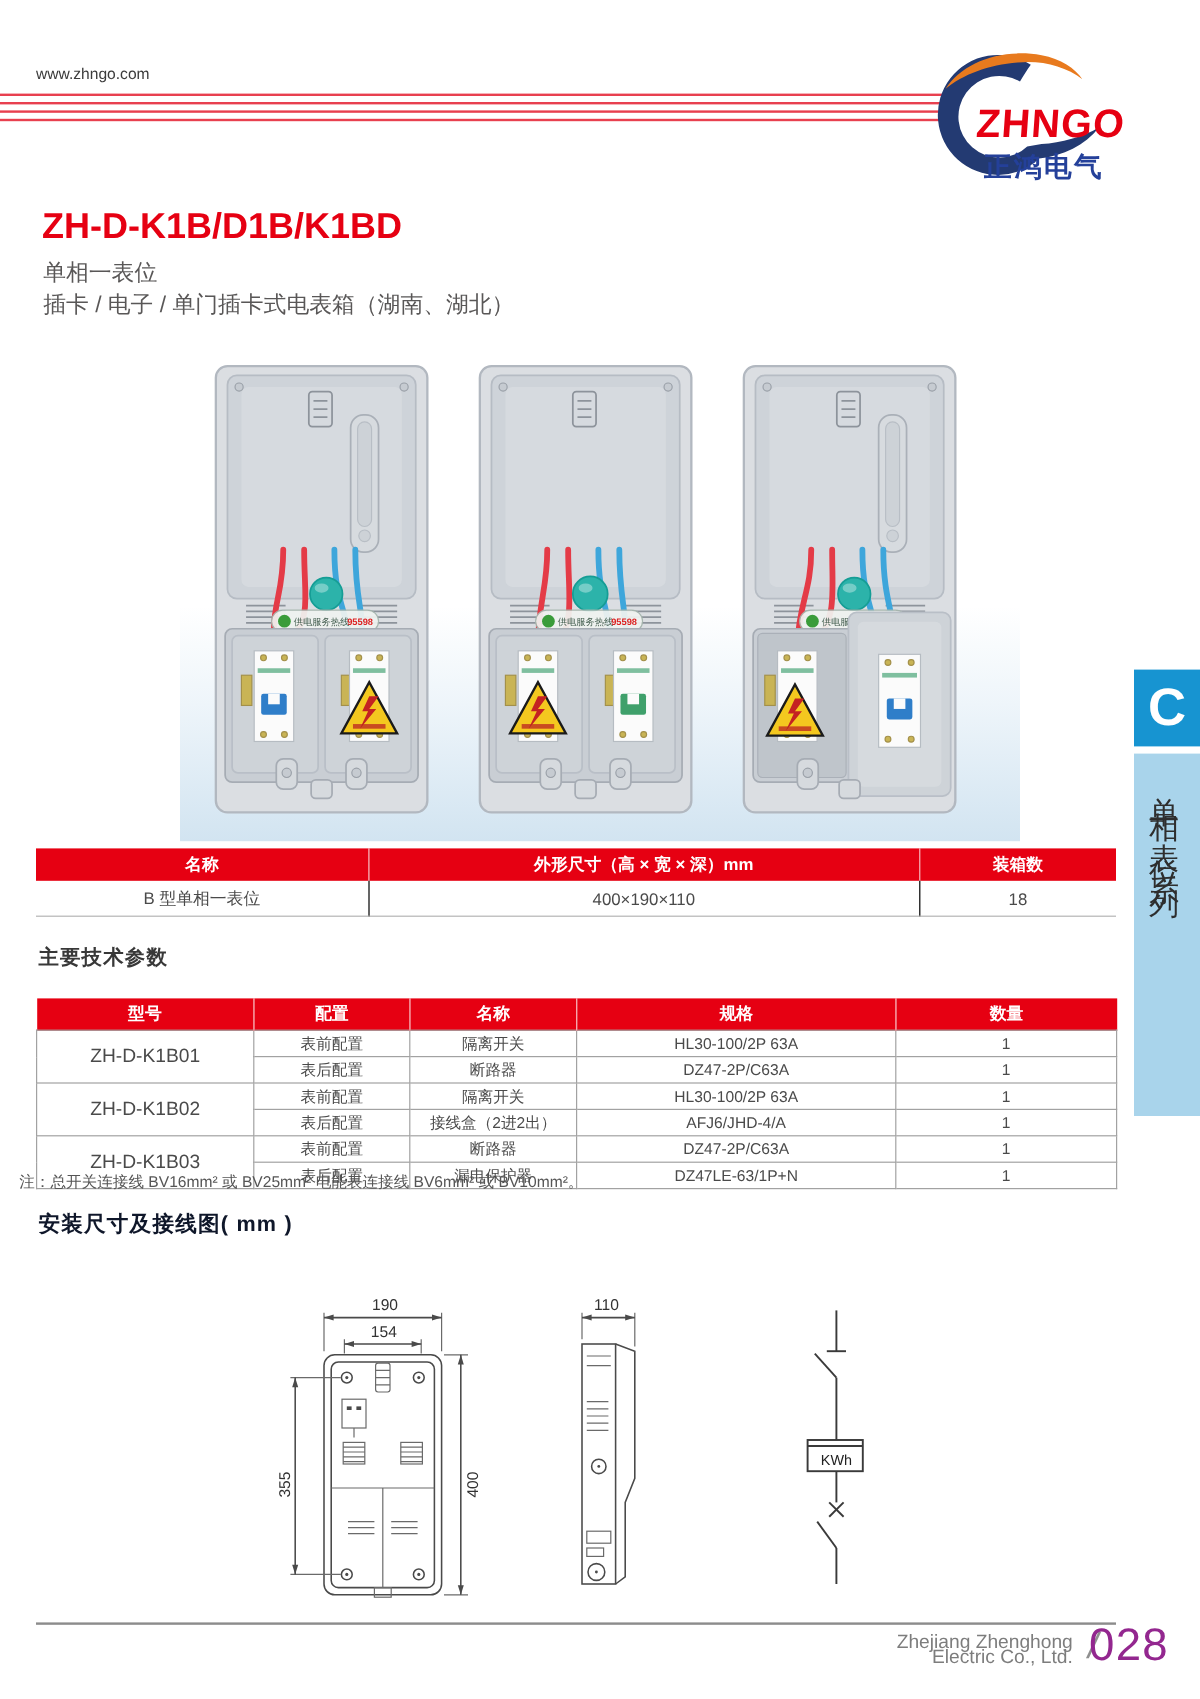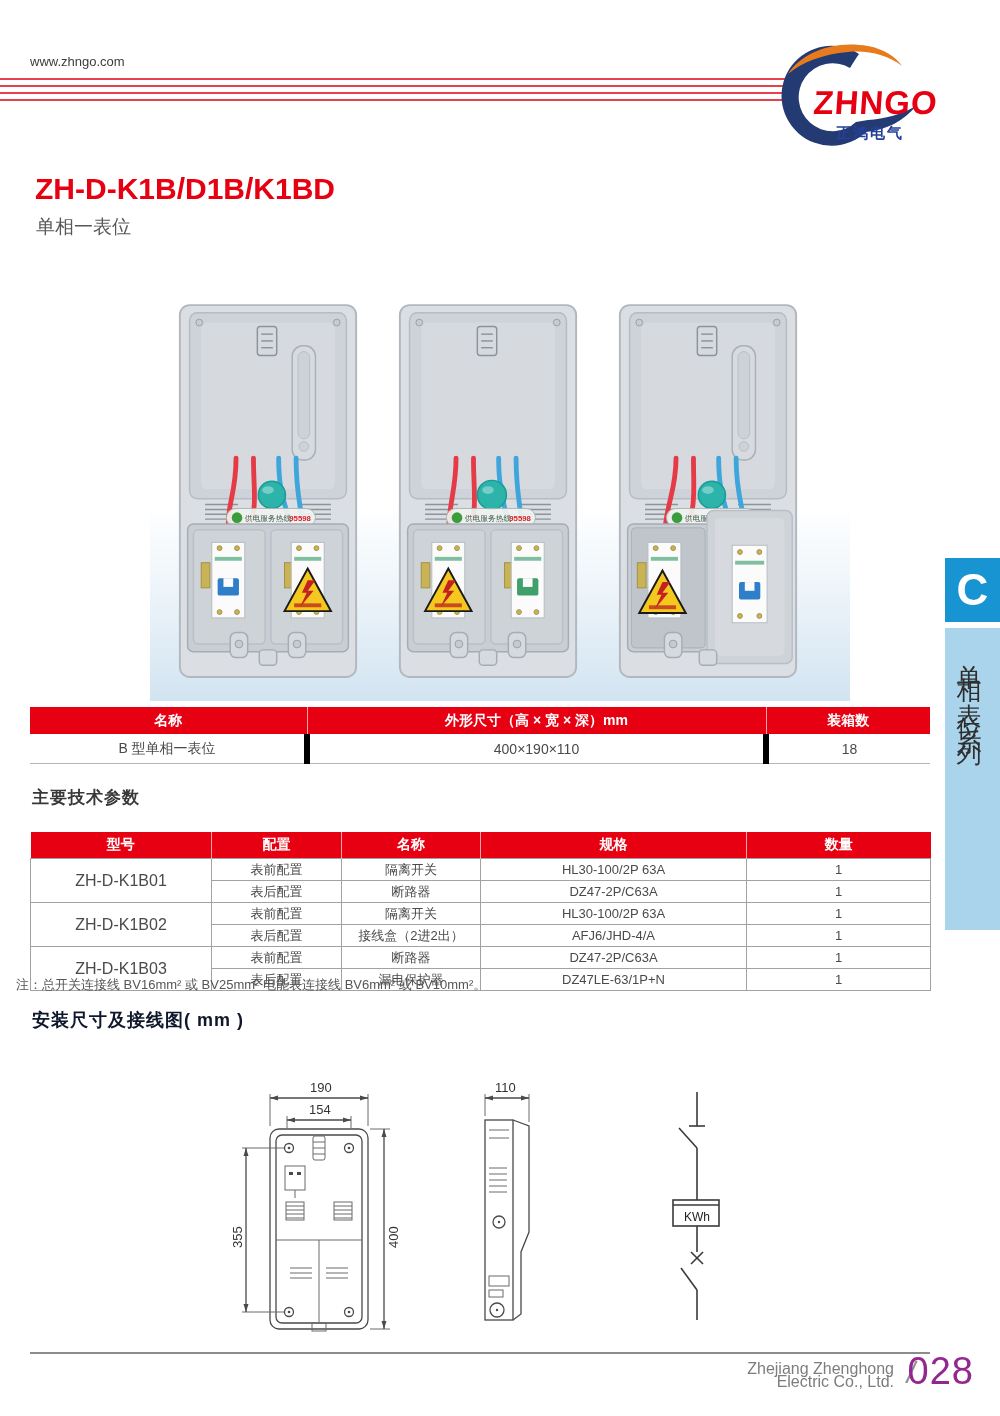--- a/index.html
+++ b/index.html
@@ -5,21 +5,21 @@
   html,body{margin:0;padding:0;background:#ffffff;}
   .page{position:relative;width:1000px;height:1416px;margin:0 auto;background:#fff;
         font-family:"Liberation Sans",sans-serif;overflow:hidden;padding-left:12px;}
 
   
   .website{position:absolute;left:30px;top:54px;font-size:13px;color:#3c3c3c;}
   .redline{position:absolute;left:0;height:2px;background:#e8404f;width:792px;}
   .rl1{top:78px}.rl2{top:85px}.rl3{top:92px}.rl4{top:99px}
   .logo-svg{position:absolute;left:762px;top:40px;}
   .logo-cn{position:absolute;left:795px;top:124px;width:150px;text-align:center;
-           font-size:15px;font-weight:bold;color:#24409a;letter-spacing:2px;}
+           font-size:23px;font-weight:bold;color:#24409a;letter-spacing:2px;}
 
   
   .model-title{position:absolute;left:35px;top:172px;font-size:30px;font-weight:600;color:#e60012;}
   .subtitle1{position:absolute;left:36px;top:214px;font-size:19px;color:#595757;}
   .subtitle2{position:absolute;left:36px;top:241px;font-size:19px;color:#595757;}
 
   
   .photo-area{position:absolute;left:150px;top:293px;width:700px;height:408px;
      background:linear-gradient(180deg,#ffffff 0%,#ffffff 52%,#eef5fa 72%,#d2e4f1 100%);}
   .mbox{position:absolute;top:9px;}
@@ -50,21 +50,21 @@
   .latch{fill:#d6dade;stroke:#a6acb4;stroke-width:1.5}
   .screw{fill:#c6cbd1;stroke:#9aa0a8;stroke-width:1}
 
   
   table{border-collapse:collapse;table-layout:fixed;}
   .size-table{position:absolute;left:30px;top:707px;width:900px;}
   .size-table th{background:#e60012;color:#fff;font-size:14px;font-weight:600;height:25px;
                  border-right:1px solid rgba(255,255,255,.65);}
   .size-table th:last-child{border-right:none;}
   .size-table td{height:27px;font-size:14px;color:#4a4a4a;text-align:center;
-                 border-bottom:1px solid #b5b5b5;border-right:6px solid #000000;}
+                 border-bottom:1px solid #b5b5b5;border-right:1px solid #000000;}
   .size-table td:last-child{border-right:none;}
 
   .specs-title{position:absolute;left:32px;top:786px;font-size:17px;font-weight:bold;color:#383838;letter-spacing:1px;}
 
   .spec-table{position:absolute;left:30px;top:832px;width:900px;}
   .spec-table th{background:#e60012;color:#fff;font-size:14px;font-weight:600;height:24px;
                  border-right:1px solid rgba(255,255,255,.65);}
   .spec-table th:last-child{border-right:none;}
   .spec-table td{height:19px;font-size:13px;color:#4a4a4a;text-align:center;
                  border:1px solid #a2a2a2;}
@@ -107,20 +107,21 @@
 
   <svg class="logo-svg" width="180" height="112" viewBox="0 0 180 112">
     <path d="M97,14 A50,50 0 1 0 104,92 C124,90 142,81 154,66 C141,74 122,79 106,80 L94,82 A34,34 0 1 1 88,28 C91,23 94,18 97,14 Z" fill="#233a72"></path>
     <path d="M26,34 C40,12 72,0 106,6 C122,9 134,17 140,26 C126,15 106,10 86,12 C62,14 40,22 26,34 Z" fill="#e87a1e"></path>
     <text x="56" y="74" font-size="33" font-weight="bold" fill="#e60012" font-family="Liberation Sans, sans-serif" transform="skewX(-4)" letter-spacing="1">ZHNGO</text>
   </svg>
   <div class="logo-cn">正鸿电气</div>
 
   <div class="model-title">ZH-D-K1B/D1B/K1BD</div>
   <div class="subtitle1">单相一表位</div>
+  <div class="subtitle2">插卡 / 电子 / 单门插卡式电表箱（湖南、湖北）</div>
 
   <div class="photo-area">
 
     <svg class="mbox mb1" width="184" height="380" viewBox="0 0 190 390">
       <rect class="sh-outer" x="4" y="2" width="182" height="384" rx="10"></rect>
       <rect class="sh-window" x="14" y="10" width="162" height="192" rx="8"></rect>
       <rect class="sh-hl" x="26" y="20" width="138" height="172" rx="6"></rect>
       <circle class="screw" cx="24" cy="20" r="3.5"></circle>
         <circle class="screw" cx="166" cy="20" r="3.5"></circle>
       <g>

